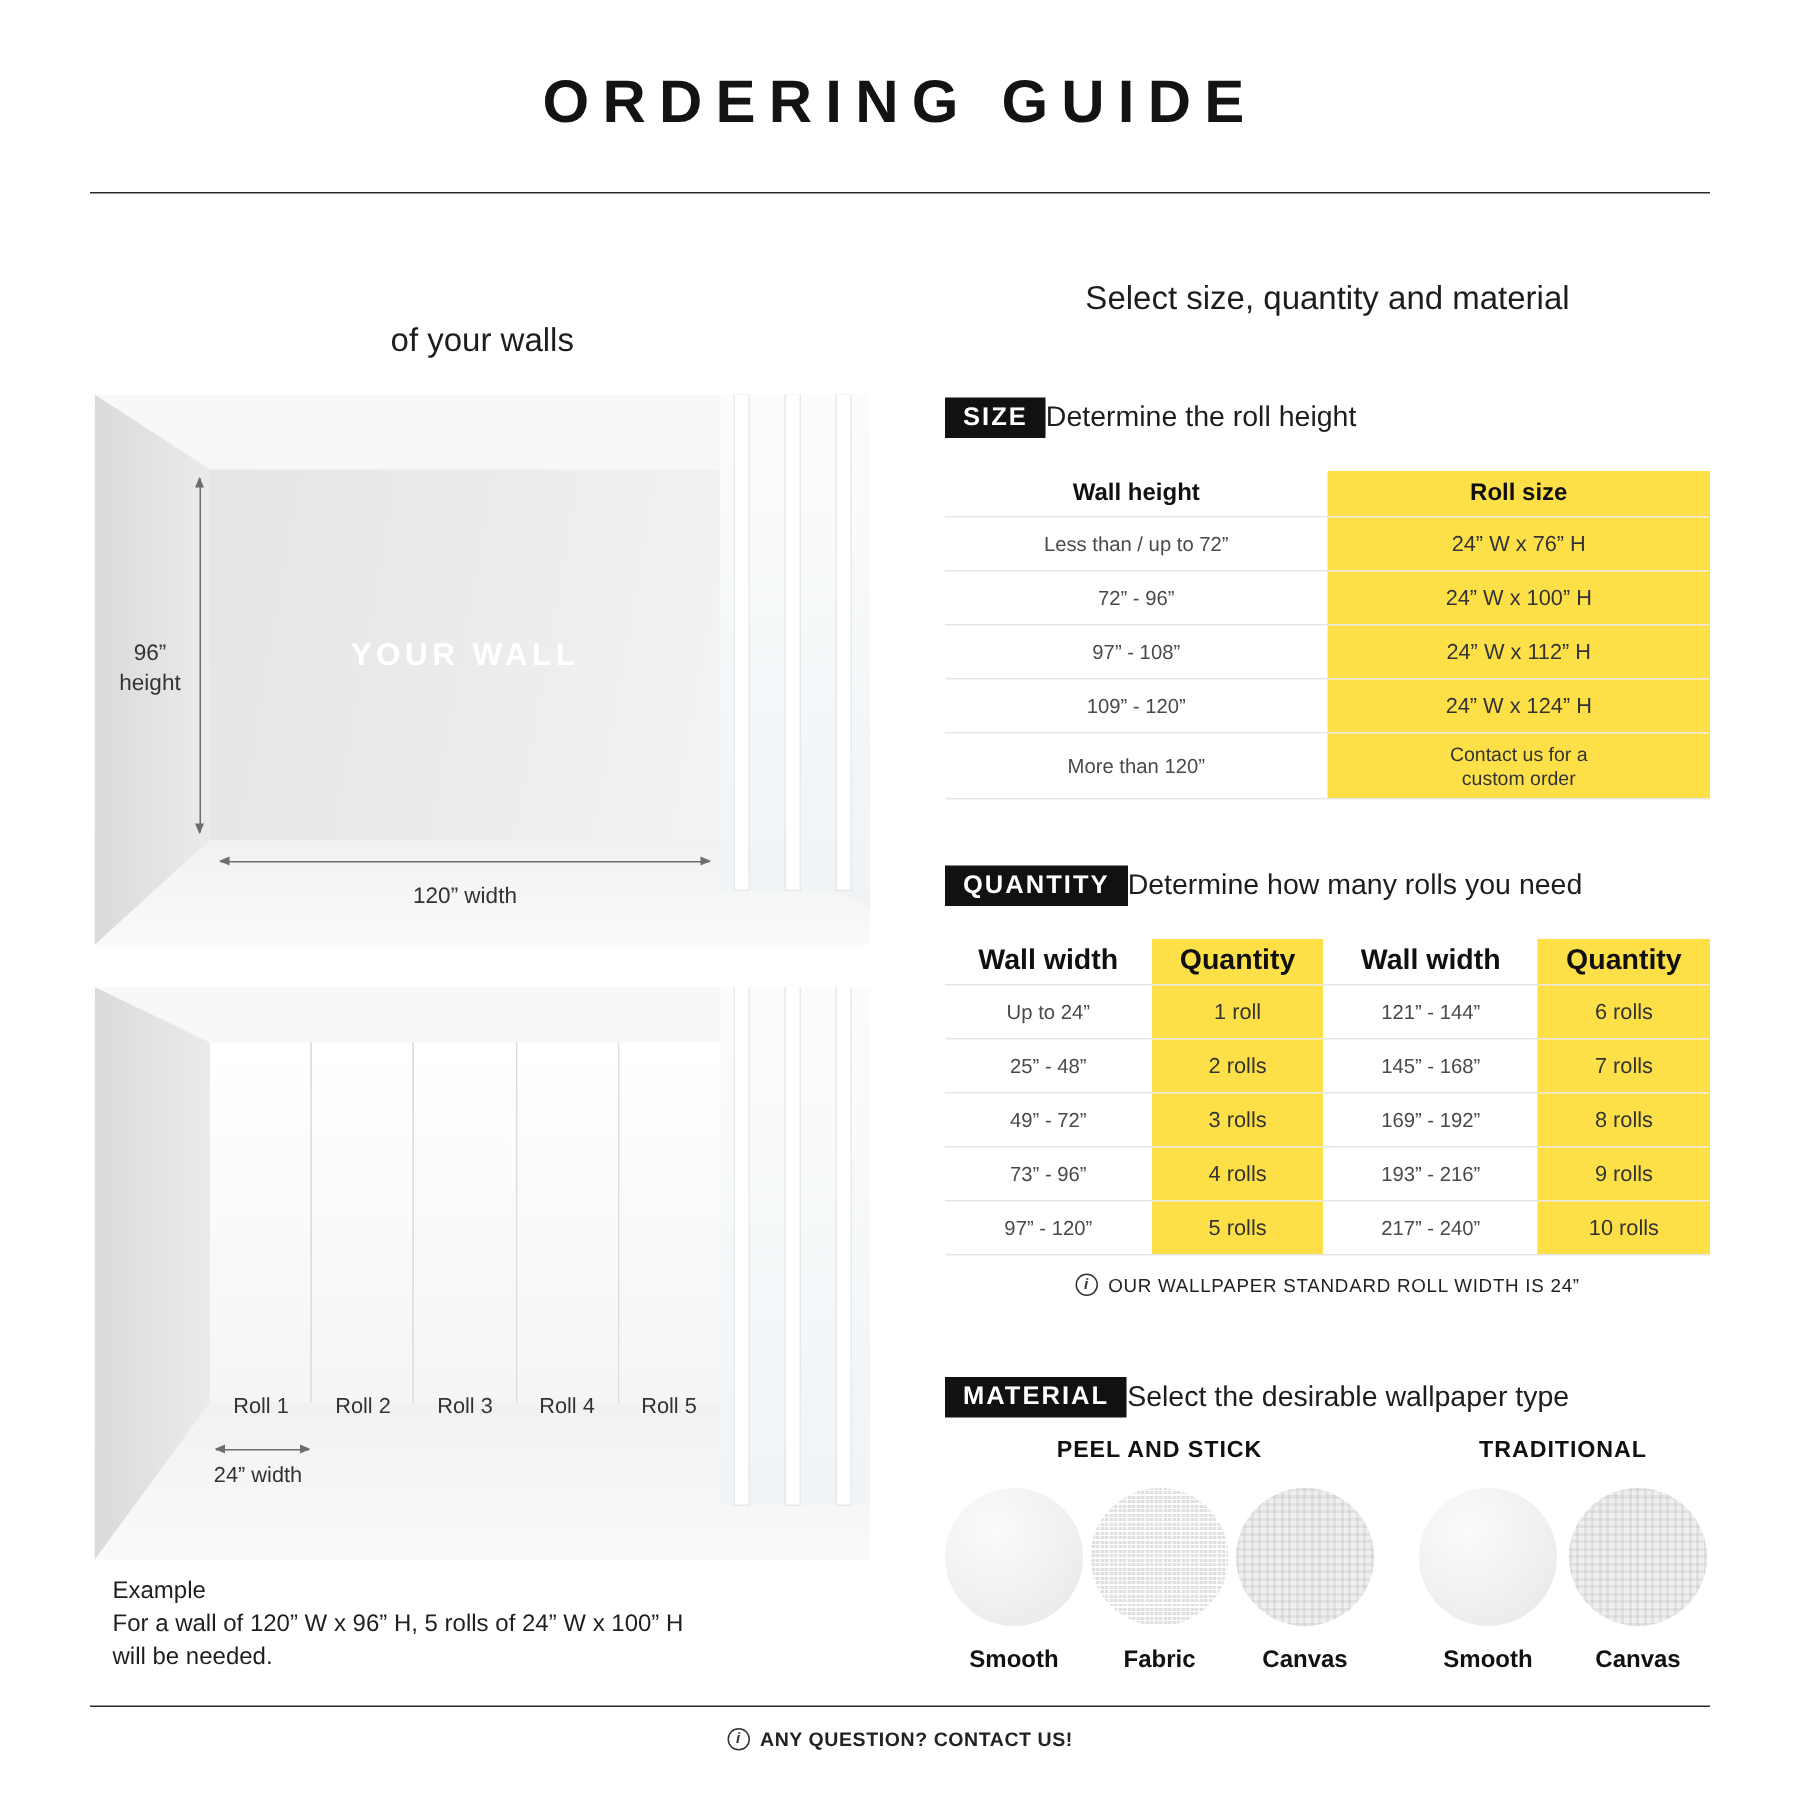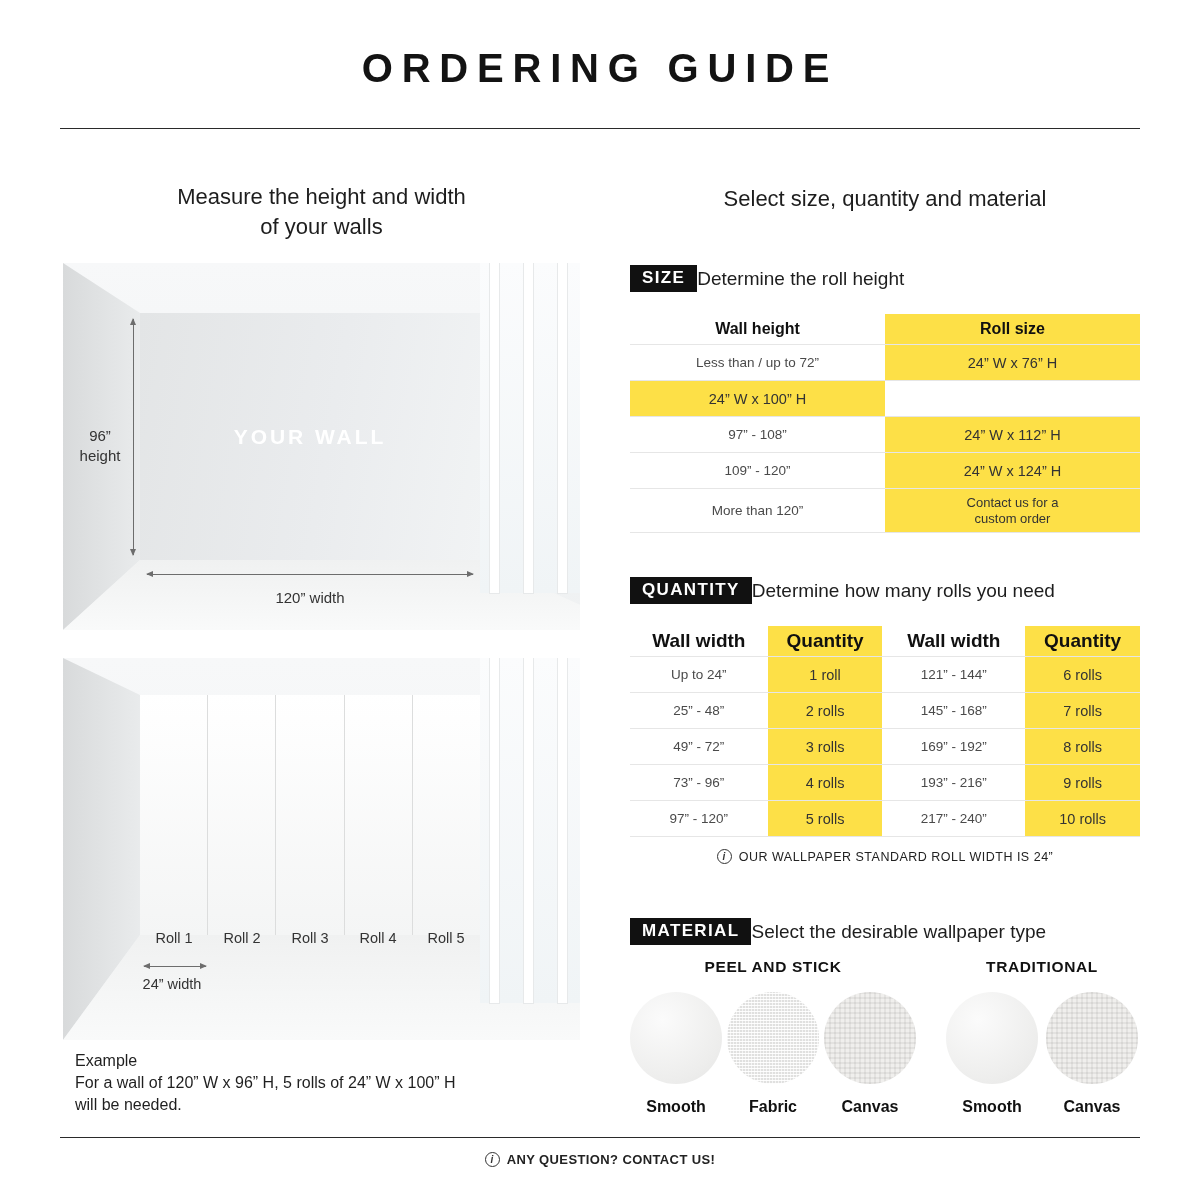--- a/index.html
+++ b/index.html
@@ -141,21 +141,21 @@
 </style>
 </head>
 <body>
 
 <div class="page">
 
   <h1 class="page-title">ORDERING GUIDE</h1>
   <div class="top-rule"></div>
 
   <h2 class="measure-heading">
-    <span>Measure the height and width</span><br>
+    <br>
     <span>of your walls</span>
   </h2>
 
   <div class="room room1">
     <div class="back-wall"></div>
     <div class="left-wall"></div>
     <div class="floor"></div>
     <div class="windows">
       <div class="mullion m1"></div>
       <div class="mullion m2"></div>
@@ -214,20 +214,21 @@
   <div class="tbl size-table">
     <div class="t-row t-head">
       <div class="cell head">Wall height</div>
       <div class="cell head shade">Roll size</div>
     </div>
     <div class="t-row">
       <div class="cell small">Less than / up to 72”</div>
       <div class="cell shade">24” W x 76” H</div>
     </div>
     <div class="t-row">
+      <div class="cell small">72” - 96”</div>
       <div class="cell shade">24” W x 100” H</div>
     </div>
     <div class="t-row">
       <div class="cell small">97” - 108”</div>
       <div class="cell shade">24” W x 112” H</div>
     </div>
     <div class="t-row">
       <div class="cell small">109” - 120”</div>
       <div class="cell shade">24” W x 124” H</div>
     </div>

